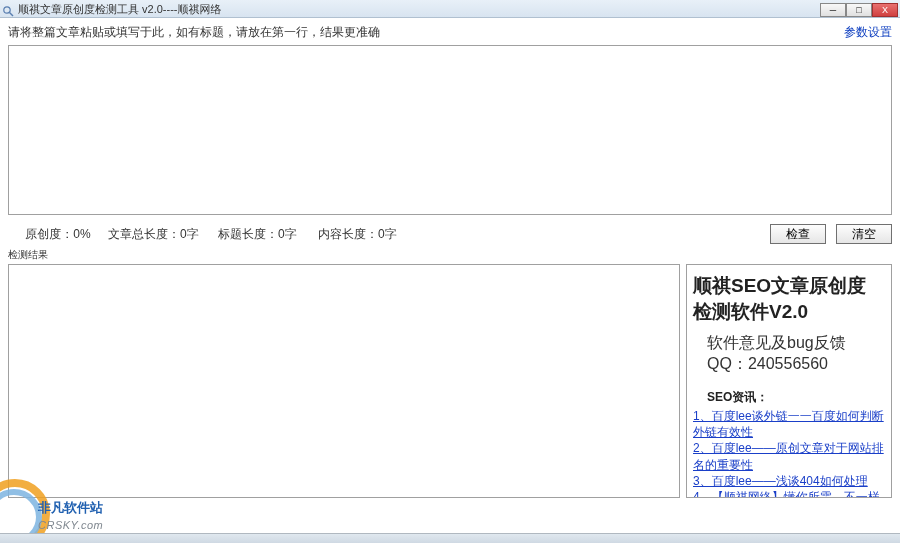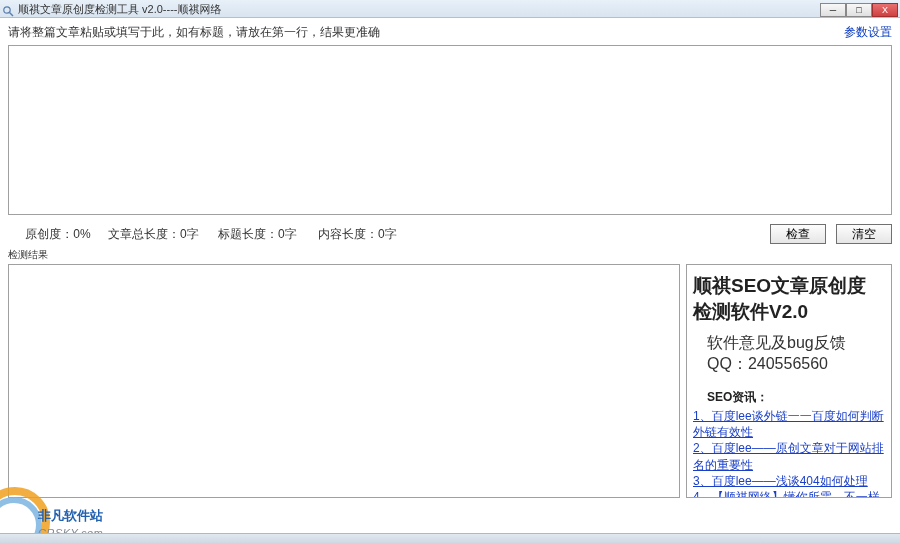--- a/index.html
+++ b/index.html
@@ -32,21 +32,21 @@
 .th.c2 { width: 260px; }
 .th.c3 { width: 88px; }
 .th.c4 { flex: 1; border-right: none; }
 .tbody { flex: 1; background: #fff; }
 .side-panel { width: 206px; border: 1px solid #a0a0a0; background: #fff; padding: 8px 6px; overflow: hidden; }
 .side-title { font-size: 19px; font-weight: bold; color: #222; margin-bottom: 8px; }
 .side-sub { font-size: 16px; color: #333; margin-bottom: 14px; padding-left: 14px; }
 .seo-head { font-size: 12px; font-weight: bold; color: #222; margin-bottom: 2px; padding-left: 14px; }
 .seo-list { padding-left: 0; }
 .seo-item { font-size: 12px; color: #1a3fc8; text-decoration: underline; cursor: pointer; line-height: 1.35; display: block; }
-.watermark { position: absolute; left: 0; bottom: 0; width: 150px; height: 42px; pointer-events: none; }
+.watermark { position: absolute; left: 0; bottom: 8px; width: 150px; height: 42px; pointer-events: none; }
 .wm-arc { position: absolute; left: -20px; bottom: -14px; width: 70px; height: 70px; border: 8px solid #f0a020; border-radius: 50%; opacity: .85; }
 .wm-arc2 { position: absolute; left: -14px; bottom: -10px; width: 56px; height: 56px; border: 6px solid #7db4e0; border-radius: 50%; opacity: .85; }
 .wm-text { position: absolute; left: 38px; bottom: 18px; font-size: 13px; color: #2060b0; font-weight: bold; }
 .wm-text2 { position: absolute; left: 38px; bottom: 4px; font-size: 11px; color: #808890; font-style: italic; letter-spacing: .5px; }
 .taskbar { position: absolute; left: 0; right: 0; bottom: 0; height: 10px; background: linear-gradient(#e0e8ef,#cfd9e3); border-top: 1px solid #b0b8c0; }
 </style>
 </head>
 <body>
 
 <div class="titlebar">

